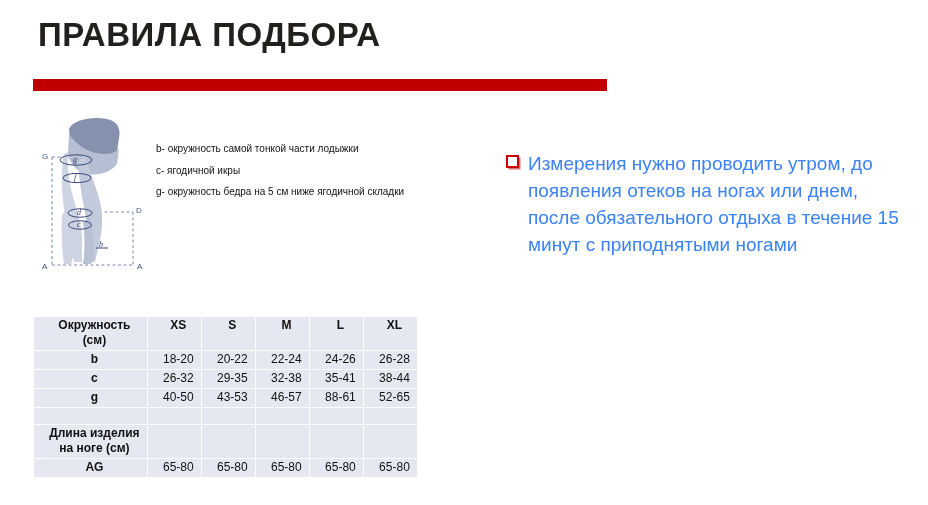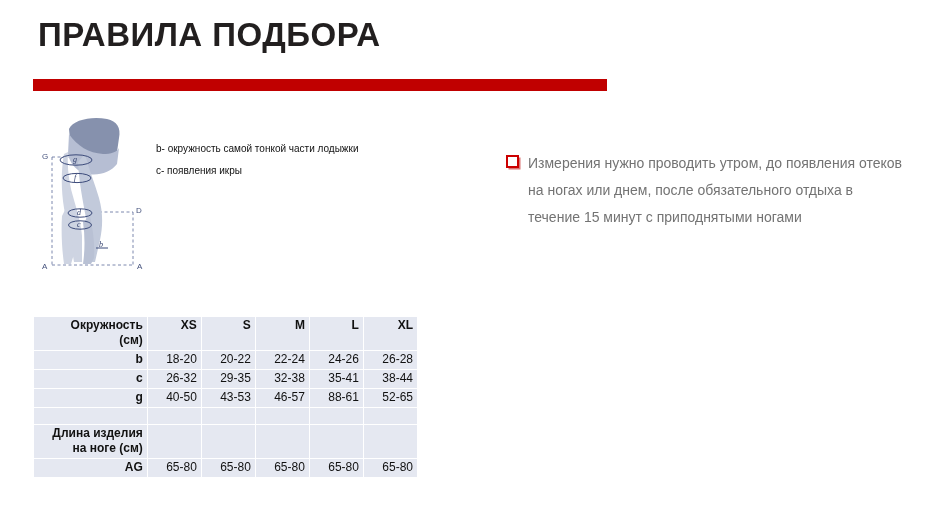--- a/index.html
+++ b/index.html
@@ -69,41 +69,41 @@
     flex: 0 0 auto;
     width: 13px;
     height: 13px;
     margin-top: 5px;
     margin-right: 9px;
     border: 2.5px solid #cc0000;
     background: #ffffff;
     box-shadow: 2px 2px 0 -0.5px rgba(190, 0, 0, 0.55);
   }
   .bullet-text {
-    font-size: 14px;
+    font-size: 19px;
     line-height: 27px;
-    color: #737373;
+    color: #3b82f6;
   }
 
   
   .size-table {
     position: absolute;
     left: 33px;
     top: 316px;
     width: 385px;
     border-collapse: separate;
     border-spacing: 1px;
     background: #ffffff;
     font-size: 12px;
     color: #111111;
   }
   .size-table td, .size-table th {
     background: #e5e8f1;
     padding: 1px 4px 2px 12px;
-    text-align: right;
+    text-align: center;
     vertical-align: top;
     font-weight: normal;
     line-height: 15px;
     height: 17px;
   }
   .size-table th { font-weight: bold; }
   .size-table td.rowhead { font-weight: bold; }
   .size-table col.c-label { width: 114px; }
   .size-table col.c-size  { width: 54px; }
   .size-table tr.spacer td { height: 16px; }
@@ -157,21 +157,22 @@
       <text x="9" y="47">G</text>
       <text x="103" y="101">D</text>
       <text x="9" y="157">A</text>
       <text x="104" y="157">A</text>
     </g>
   </svg>
 </div>
 
 <div class="legend-block">
   <div class="legend-line">b- окружность самой тонкой части лодыжки</div>
-  <div class="legend-line">c- появления икры</div>
+  <div class="legend-line">c- ягодичной икры</div>
+  <div class="legend-line">g- окружность бедра на 5 см ниже ягодичной складки</div>
 </div>
 
 <div class="bullet-block">
   <span class="bullet-marker"></span>
   <span class="bullet-text"> Измерения нужно проводить утром, до появления отеков на ногах или днем, после обязательного отдыха в течение 15 минут с приподнятыми ногами</span>
 </div>
 
 <table class="size-table">
   <colgroup>
     <col class="c-label">

